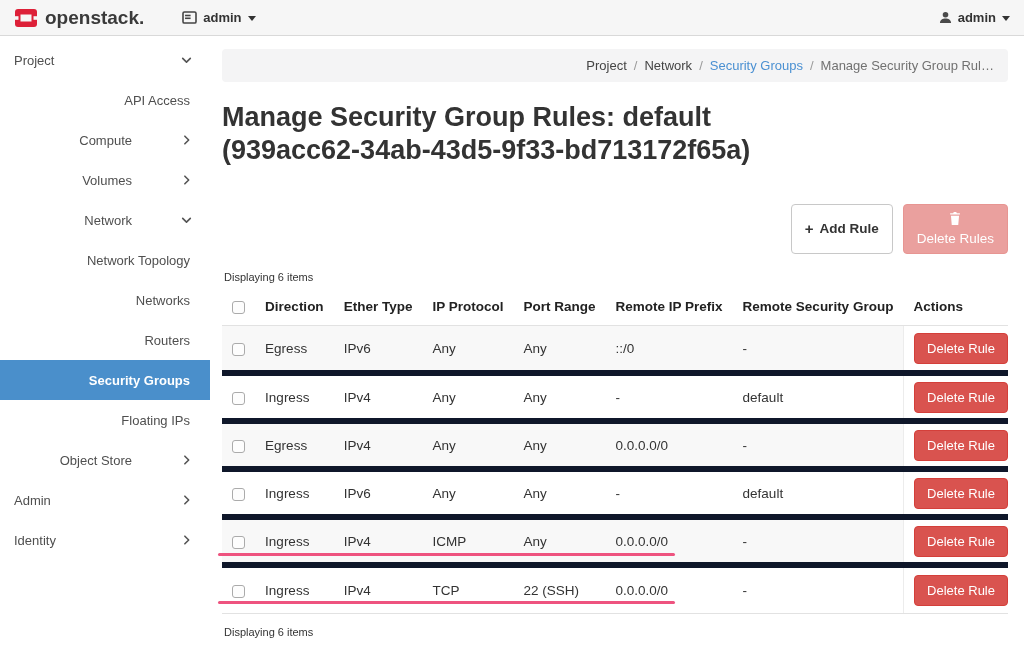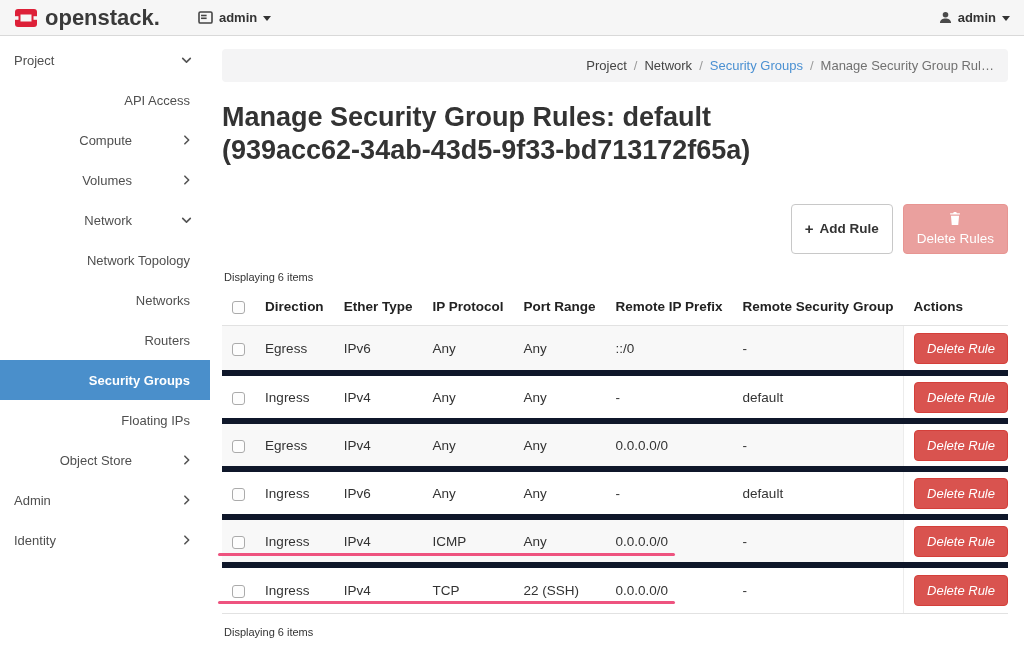--- a/index.html
+++ b/index.html
@@ -4,21 +4,21 @@
 <style>
   * { margin:0; padding:0; box-sizing:border-box; }
   html,body { width:1024px; height:660px; overflow:hidden; background:#fff;
     font-family:"Liberation Sans", sans-serif; color:#333; }
 
   
   .topbar { position:absolute; top:0; left:0; right:0; height:36px;
     background:#f6f6f6; border-bottom:1px solid #d9d9d9;
     display:flex; align-items:center; padding:0 14px; }
   .brand { display:flex; align-items:center; gap:7px;
-    font-size:22px; font-weight:bold; color:#3a3a3a; }
+    font-size:19px; font-weight:bold; color:#3a3a3a; }
   .ctx-switcher { margin-left:38px; display:flex; align-items:center; gap:6px;
     font-size:13px; font-weight:600; color:#333; cursor:pointer; }
   .user-menu { margin-left:auto; display:flex; align-items:center; gap:6px;
     font-size:13px; font-weight:600; color:#333; cursor:pointer; }
   .caret { width:0; height:0; border-left:4px solid transparent;
     border-right:4px solid transparent; border-top:5px solid #333; margin-top:1px; }
 
   
   .sidebar { position:absolute; top:36px; left:0; width:210px; bottom:0;
     background:#fff; padding-top:4px; }
@@ -64,21 +64,21 @@
     border-bottom:1px solid #e2e2e2; white-space:nowrap; }
   td { height:48px; padding:0 10px; border-top:6px solid #0f172a;
     vertical-align:middle; color:#333; white-space:nowrap; }
   tbody tr:first-child td { border-top:none; }
   tbody tr:last-child td { border-bottom:1px solid #e2e2e2; }
   tbody tr:nth-child(odd) td { background:#f8f8f8; }
   td.actions-cell, tbody tr:nth-child(odd) td.actions-cell {
     background:#fff; border-left:1px solid #ececec; padding:0 0 0 10px; }
   .btn-row { background:#d9534f; border:1px solid #d43f3a; color:#fff;
     border-radius:4px; font-size:13px; padding:7px 12px; cursor:pointer;
-    font-family:inherit;font-style:italic; }
+    font-family:inherit; }
   input.cbx { appearance:none; -webkit-appearance:none; width:13px; height:13px;
     border:1px solid #ababab; border-radius:3px; background:#fdfdfd; margin:0;
     vertical-align:middle; cursor:pointer; }
   .annotation-underline { position:absolute; left:-4px; width:457px; height:3px;
     background:#ee537f; border-radius:2px; }
 </style>
 </head>
 <body>
 
 <div class="topbar">

